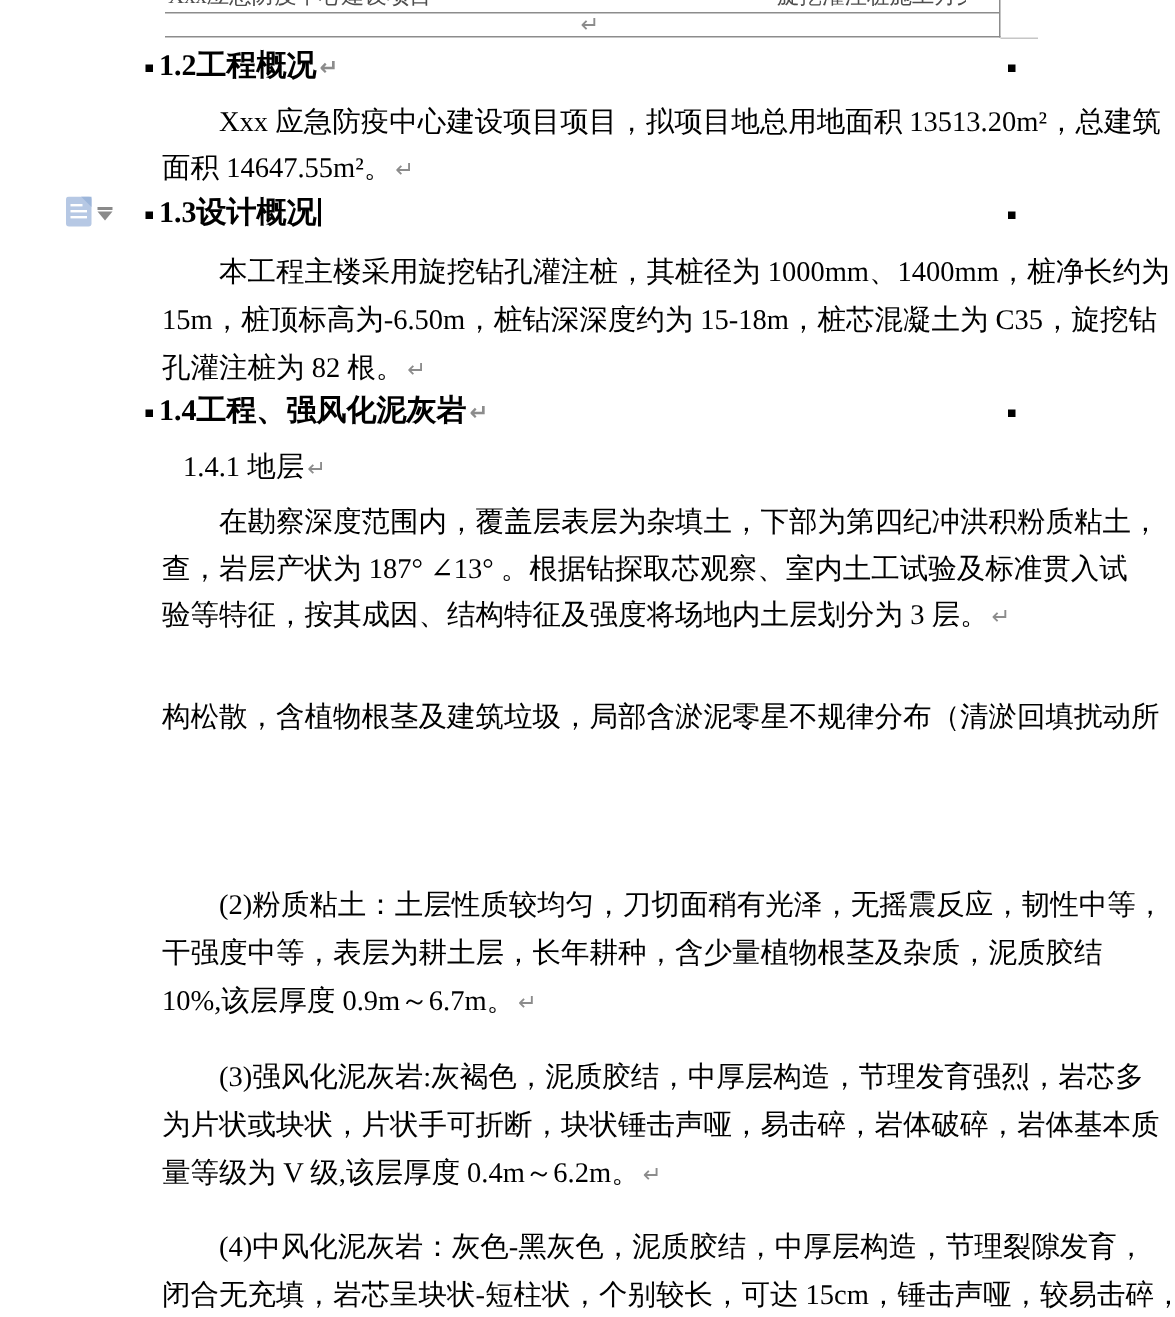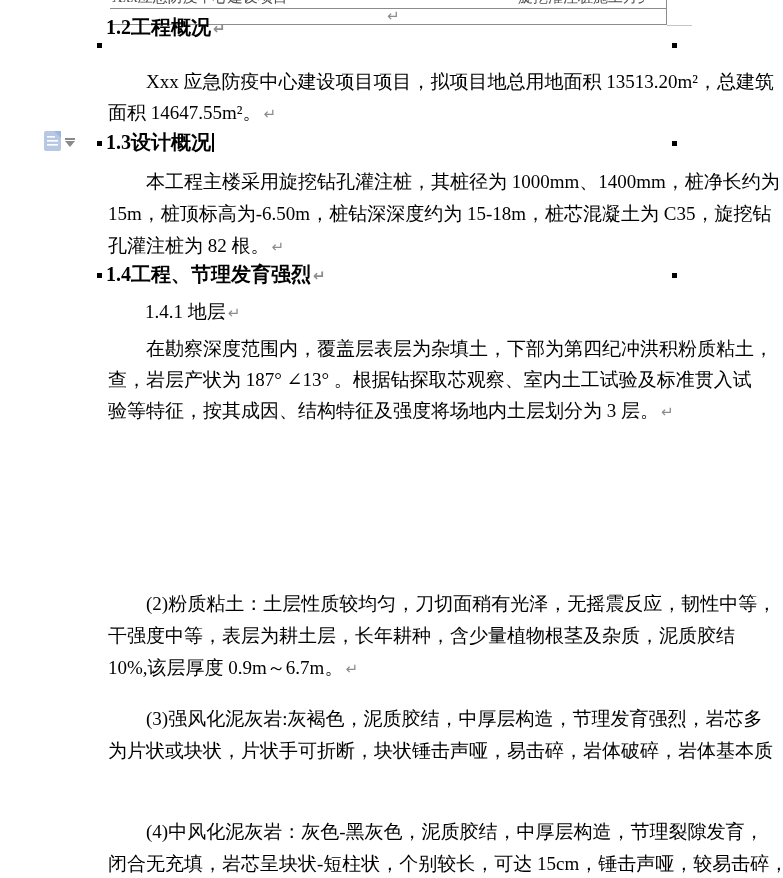--- a/index.html
+++ b/index.html
@@ -9,21 +9,21 @@
   }
   .abs{position:absolute;}
   
   .hdr-clip{position:absolute;top:0;height:8px;overflow:hidden;}
   .hdr-text{margin-top:-12px;font-size:15px;color:#4d4d4d;white-space:nowrap;}
   .hline{position:absolute;height:1px;background:#8c8c8c;}
   .hline.light{background:#c6c6c6;}
   .vline{position:absolute;width:1px;background:#8c8c8c;}
   
   .heading{position:absolute;left:106px;font-size:20px;font-weight:bold;white-space:nowrap;line-height:22px;}
-  .subheading{position:absolute;left:122px;font-size:19px;font-weight:normal;white-space:nowrap;line-height:22px;margin-left:23px;}
+  .subheading{position:absolute;left:122px;font-size:19px;font-weight:normal;white-space:nowrap;line-height:22px;}
   .para{position:absolute;left:108px;font-size:19px;}
   .para .ln{white-space:nowrap;}
   .indent{padding-left:38px;}
   .pmark{color:#8c8c8c;font-family:"DejaVu Sans",sans-serif;font-size:15px;padding-left:2px;}
   .sq{position:absolute;width:5px;height:5px;background:#000;}
   .cursor{display:inline-block;width:2px;height:19px;background:#000;vertical-align:-3px;margin-left:1px;}
   .drop-tri{position:absolute;width:0;height:0;border-left:5px solid transparent;border-right:5px solid transparent;border-top:6px solid #8a8a8a;}
   .drop-bar{position:absolute;width:10px;height:1.5px;background:#8a8a8a;}
 </style>
 </head>
@@ -53,60 +53,62 @@
     <rect x="0" y="0" width="17" height="20" rx="2" fill="#b6c8e4"></rect>
     <path d="M10 0 L17 0 L17 7 Z" fill="#9db6da"></path>
     <rect x="3" y="5" width="8" height="1.6" fill="#ffffff"></rect>
     <rect x="3" y="9" width="11" height="1.6" fill="#ffffff"></rect>
     <rect x="3" y="13" width="11" height="1.6" fill="#ffffff"></rect>
   </svg>
 </div>
 <div class="drop-bar" style="top:138px;left:65px"></div>
 <div class="drop-tri" style="top:141px;left:65px"></div>
 
-<div class="heading" style="top:16px">
+<div class="heading" style="top:33px">
   <span>1.2工程概况</span><span class="pmark">↵</span>
 </div>
 <div class="para" style="top:66px;line-height:31px">
   <div class="ln indent">Xxx 应急防疫中心建设项目项目，拟项目地总用地面积 13513.20m²，总建筑</div>
   <div class="ln"><span>面积 14647.55m²。</span><span class="pmark">↵</span></div>
 </div>
 
 <div class="heading" style="top:131px">
   <span>1.3设计概况</span><span class="cursor"></span>
 </div>
 <div class="para" style="top:166px;line-height:32px">
   <div class="ln indent">本工程主楼采用旋挖钻孔灌注桩，其桩径为 1000mm、1400mm，桩净长约为</div>
   <div class="ln">15m，桩顶标高为-6.50m，桩钻深深度约为 15-18m，桩芯混凝土为 C35，旋挖钻</div>
   <div class="ln"><span>孔灌注桩为 82 根。</span><span class="pmark">↵</span></div>
 </div>
 
 <div class="heading" style="top:263px">
-  <span>1.4工程、节理发育强烈</span><span class="pmark">↵</span>
+  <span>1.4工程、强风化泥灰岩</span><span class="pmark">↵</span>
 </div>
 <div class="subheading" style="top:301px">
   <span>1.4.1 地层</span><span class="pmark">↵</span>
 </div>
 
 <div class="para" style="top:333px;line-height:31px">
   <div class="ln indent">在勘察深度范围内，覆盖层表层为杂填土，下部为第四纪冲洪积粉质粘土，</div>
   <div class="ln">查，岩层产状为 187° ∠13° 。根据钻探取芯观察、室内土工试验及标准贯入试</div>
   <div class="ln"><span>验等特征，按其成因、结构特征及强度将场地内土层划分为 3 层。</span><span class="pmark">↵</span></div>
 </div>
 
 <div class="para" style="top:463px;line-height:32px">
+  <div class="ln">构松散，含植物根茎及建筑垃圾，局部含淤泥零星不规律分布（清淤回填扰动所</div>
 </div>
 
 <div class="para" style="top:588px;line-height:32px">
   <div class="ln indent">(2)粉质粘土：土层性质较均匀，刀切面稍有光泽，无摇震反应，韧性中等，</div>
   <div class="ln">干强度中等，表层为耕土层，长年耕种，含少量植物根茎及杂质，泥质胶结</div>
   <div class="ln"><span>10%,该层厚度 0.9m～6.7m。</span><span class="pmark">↵</span></div>
 </div>
 
 <div class="para" style="top:703px;line-height:32px">
   <div class="ln indent">(3)强风化泥灰岩:灰褐色，泥质胶结，中厚层构造，节理发育强烈，岩芯多</div>
   <div class="ln">为片状或块状，片状手可折断，块状锤击声哑，易击碎，岩体破碎，岩体基本质</div>
+  <div class="ln"><span>量等级为 V 级,该层厚度 0.4m～6.2m。</span><span class="pmark">↵</span></div>
 </div>
 
 <div class="para" style="top:816px;line-height:32px">
   <div class="ln indent">(4)中风化泥灰岩：灰色-黑灰色，泥质胶结，中厚层构造，节理裂隙发育，</div>
   <div class="ln">闭合无充填，岩芯呈块状-短柱状，个别较长，可达 15cm，锤击声哑，较易击碎，</div>
 </div>
 
 </body></html>

